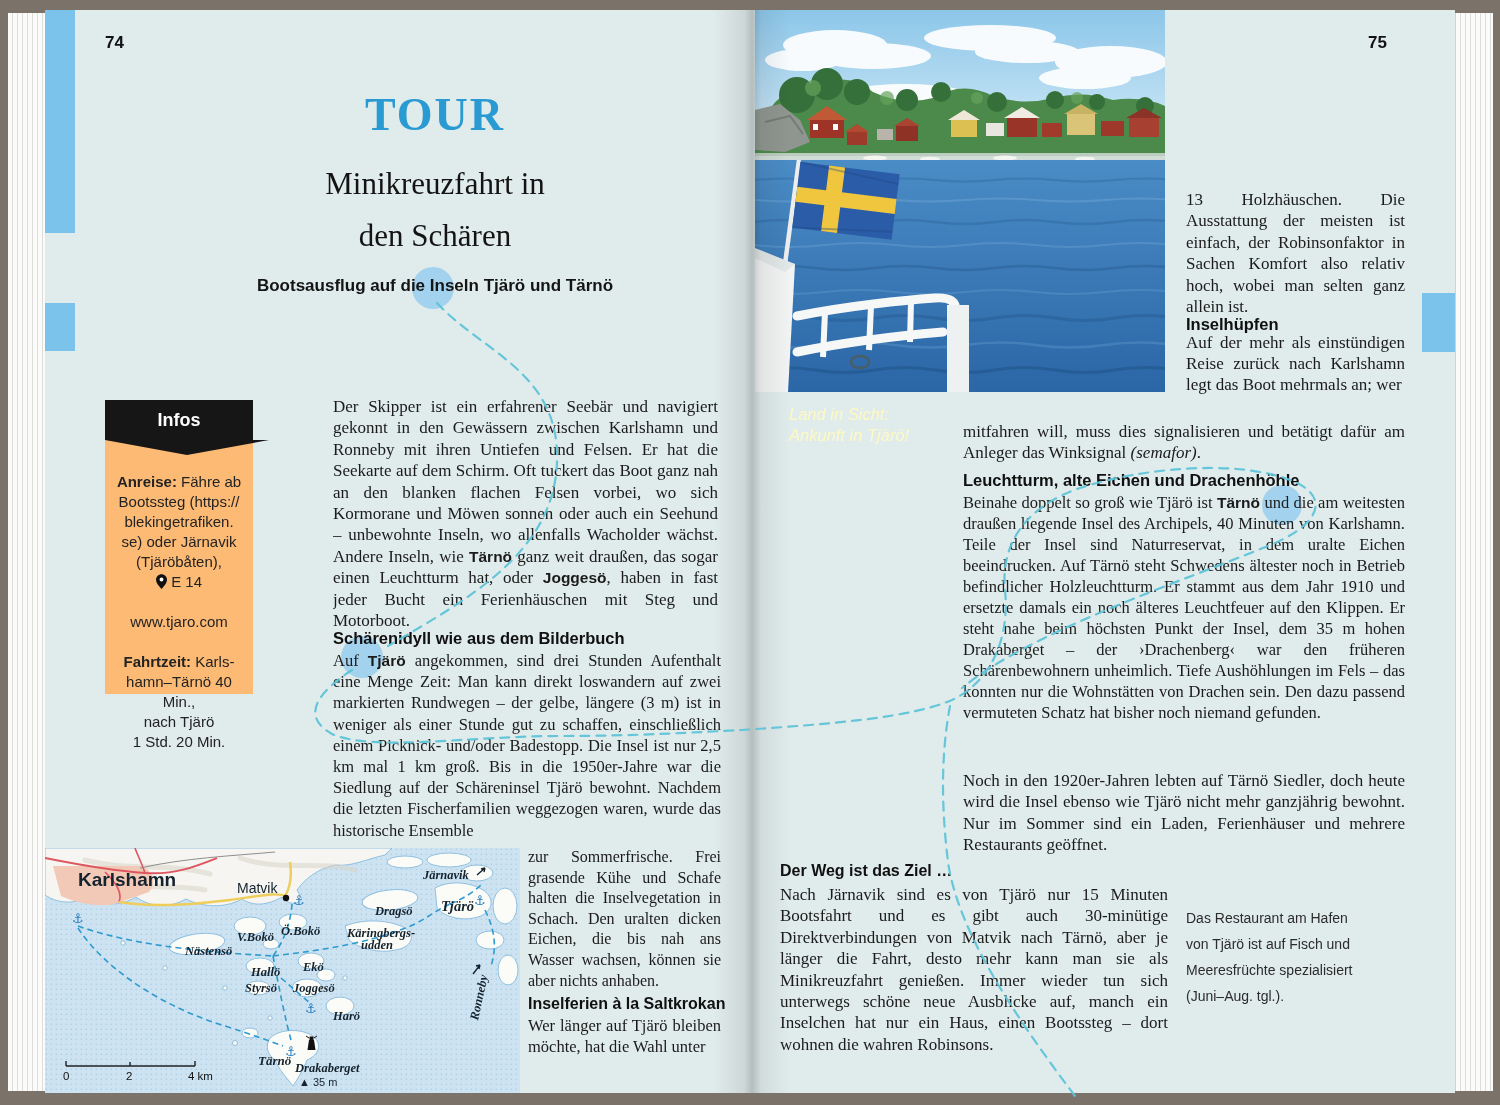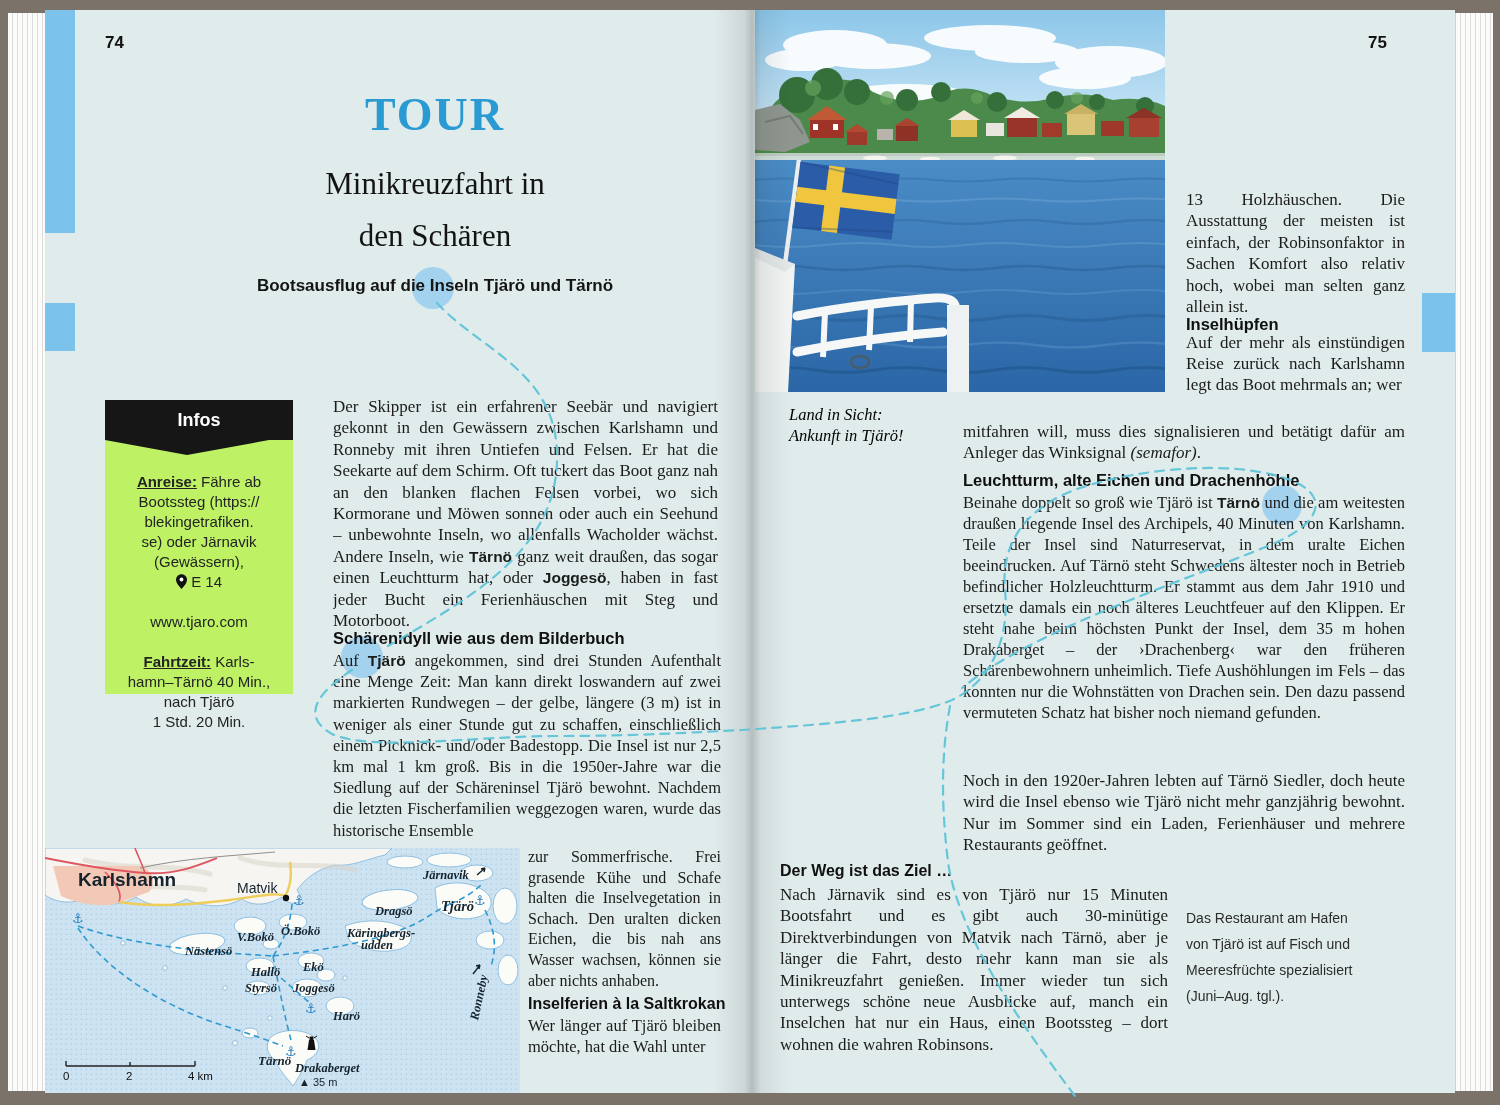--- a/index.html
+++ b/index.html
@@ -19,29 +19,29 @@
          line-height:21.4px;color:#1b1b1b;text-align:justify;overflow:hidden;}
   .shead{position:absolute;z-index:2;font-family:"Liberation Sans",sans-serif;font-weight:700;
          font-size:16.5px;color:#101010;white-space:nowrap;}
   .hl{position:absolute;border-radius:50%;background:#a3d2ee;z-index:1;}
   #kicker{position:absolute;left:185px;top:88px;width:500px;text-align:center;z-index:2;
           font-family:"Liberation Serif",serif;font-weight:700;font-size:46px;letter-spacing:2px;color:#2a9ad2;}
   #title{position:absolute;left:165px;top:138px;width:540px;text-align:center;z-index:2;
          font-family:"Liberation Serif",serif;font-size:31px;line-height:52px;color:#131313;margin-top:20px;}
   #subtitle{position:absolute;left:175px;top:276px;width:520px;text-align:center;z-index:2;
             font-family:"Liberation Sans",sans-serif;font-weight:700;font-size:17px;color:#141414;}
-  #infobox{position:absolute;left:105px;top:400px;width:188px;height:294px;background:#bef264;z-index:2;}
+  #infobox{position:absolute;left:105px;top:400px;width:148px;height:294px;background:#fdba74;z-index:2;}
   #infobox-head{position:relative;height:40px;background:#161616;color:#fff;text-align:center;
                 font-family:"Liberation Sans",sans-serif;font-weight:700;font-size:18px;line-height:40px;}
   #infobox-head:after{content:"";position:absolute;top:100%;left:0;width:0;height:0;
                 border-left:82px solid transparent;border-right:82px solid transparent;border-top:15px solid #161616;}
   .ibx{font-family:"Liberation Sans",sans-serif;font-size:15px;line-height:20px;color:#232323;text-align:center;}
-  .ibx b{font-weight:700;text-decoration:underline;}
-  #caption{position:absolute;left:789px;top:404px;z-index:2;font-family:Liberation Serif, serif;
-           font-style:italic;font-size:16.5px;line-height:21px;color:#000000;}
+  .ibx b{font-weight:700;}
+  #caption{position:absolute;left:789px;top:404px;z-index:2;font-family:Liberation Sans, sans-serif;
+           font-style:italic;font-size:16.5px;line-height:21px;color:#fef9c3;}
   .sansnote{position:absolute;z-index:2;font-family:"Liberation Sans",sans-serif;font-size:14px;
             line-height:26px;color:#2c2c2c;}
   #gutter{position:absolute;left:714px;top:10px;width:76px;height:1083px;z-index:4;pointer-events:none;
           background:linear-gradient(90deg,rgba(0,0,0,0) 0%,rgba(40,40,40,.10) 40%,rgba(30,30,30,.22) 50%,rgba(40,40,40,.08) 62%,rgba(0,0,0,0) 100%);}
   #dash-overlay{position:absolute;left:0;top:0;z-index:5;pointer-events:none;}
   #map-wrap{position:absolute;left:45px;top:848px;width:475px;height:245px;z-index:2;}
   #photo-wrap{position:absolute;left:755px;top:10px;width:410px;height:382px;z-index:2;}
   .pin{display:inline-block;vertical-align:-2px;}
 </style>
 </head>
@@ -73,21 +73,21 @@
   <div id="subtitle"><span>Bootsausflug auf die </span><span>Inseln</span><span> Tjärö und Tärnö</span></div>
 
   <div id="infobox">
     <div id="infobox-head">Infos</div>
     <div style="padding:32px 7px 0 7px;">
       <div class="ibx">
         <div><b>Anreise:</b><span> Fähre ab</span></div>
         <div>Bootssteg (https://</div>
         <div>blekingetrafiken.</div>
         <div>se) oder Järnavik</div>
-        <div>(Gewässern),</div>
+        <div>(Tjäröbåten),</div>
         <div><svg class="pin" width="11" height="15" viewBox="0 0 12 16">
               <path d="M6 0C2.7 0 0 2.7 0 6c0 4.4 6 10 6 10s6-5.6 6-10C12 2.7 9.3 0 6 0z" fill="#111"></path>
               <circle cx="6" cy="5.8" r="2.1" fill="#fff"></circle>
             </svg> <span>E 14</span></div>
       </div>
       <div class="ibx" style="margin-top:20px;">www.tjaro.com</div>
       <div class="ibx" style="margin-top:20px;">
         <div><b>Fahrtzeit:</b><span> Karls-</span></div>
         <div>hamn–Tärnö 40 Min.,</div>
         <div>nach Tjärö</div>

